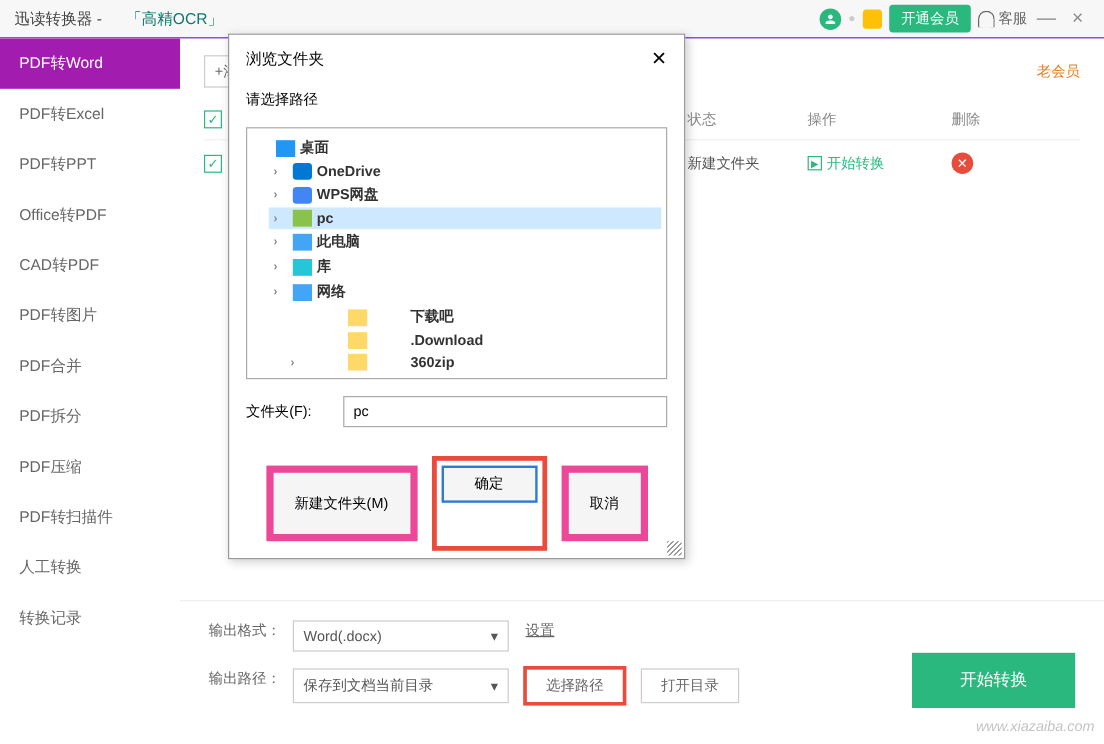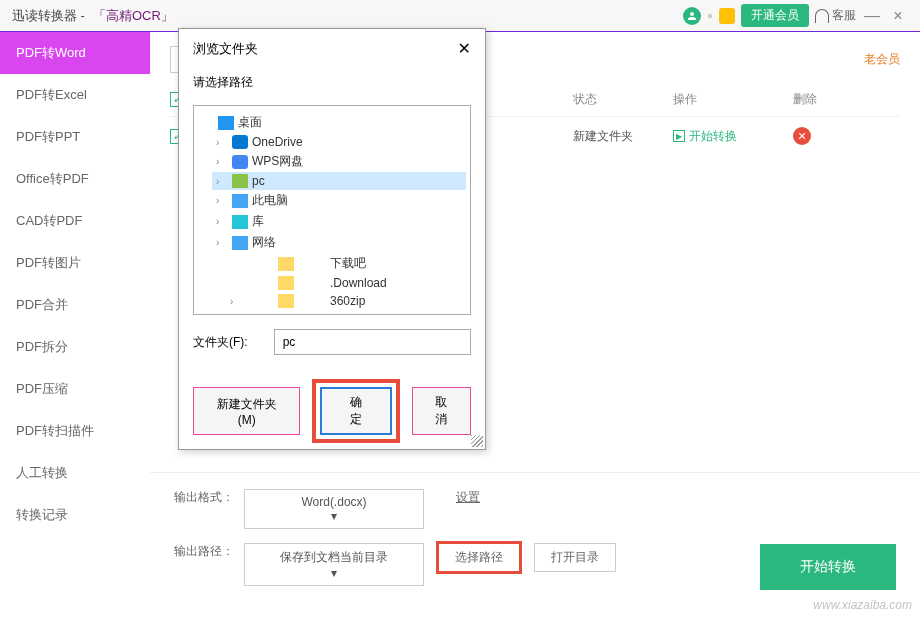--- a/index.html
+++ b/index.html
@@ -1,87 +1,87 @@
 <!DOCTYPE html>
 <html><head>
   <meta charset="utf-8">
   <style>
     * { box-sizing: border-box; margin: 0; padding: 0; font-family: "Microsoft YaHei", sans-serif; }
     body { width: 920px; height: 620px; background: #fff; position: relative; overflow: hidden; }
     
     .titlebar { height: 32px; background: #f7f7f7; display: flex; align-items: center; padding: 0 12px; justify-content: space-between; border-bottom: 1px solid #6d28d9; }
     .titlebar-left { display: flex; align-items: center; font-size: 13px; color: #444; }
-    .titlebar-left .ocr { color: #701a75; margin-left: 8px; }
+    .titlebar-left .ocr { color: #0f766e; margin-left: 20px; }
     .titlebar-right { display: flex; align-items: center; gap: 6px; }
     .avatar-circle { width: 18px; height: 18px; border-radius: 50%; background: #2ab87f; display: inline-flex; align-items: center; justify-content: center; }
     .avatar-circle svg { width: 12px; height: 12px; fill: #fff; }
     .dot-sep { color: #ccc; font-size: 10px; }
     .vip-badge { width: 16px; height: 16px; background: #ffc107; border-radius: 3px; }
     .btn-vip { background: #2ab87f; color: #fff; font-size: 12px; padding: 3px 10px; border-radius: 3px; border: none; }
     .btn-service { font-size: 12px; color: #666; display: flex; align-items: center; gap: 3px; }
     .headphone { width: 14px; height: 14px; border: 1.5px solid #666; border-radius: 50% 50% 0 0; border-bottom: none; position: relative; }
     .win-btn { width: 20px; text-align: center; color: #888; font-size: 16px; cursor: pointer; }
     
     .main { display: flex; height: 530px; }
     .sidebar { width: 150px; background: #fff; }
     .sidebar-item { padding: 12px 16px; font-size: 13px; color: #666; cursor: pointer; }
-    .sidebar-item.active { background: #d946ef; color: #fff; }
+    .sidebar-item.active { background: #a21caf; color: #fff; }
     
     .content { flex: 1; padding: 14px 20px; position: relative; }
     .toolbar-row { display: flex; align-items: center; justify-content: space-between; margin-bottom: 10px; }
     .add-btn { border: 1px solid #ccc; padding: 4px 8px; font-size: 12px; color: #666; }
     .old-member { color: #e67e22; font-size: 12px; }
     
     .table-header { display: flex; align-items: center; padding: 8px 0; font-size: 12px; color: #888; border-bottom: 1px solid #f0f0f0; }
     .checkbox { width: 15px; height: 15px; border: 1px solid #2ab87f; display: inline-flex; align-items: center; justify-content: center; color: #2ab87f; font-size: 11px; margin-right: 8px; }
     .col-status { margin-left: 380px; width: 100px; }
     .col-action { width: 120px; }
     .col-delete { width: 60px; }
     
     .table-row { display: flex; align-items: center; padding: 10px 0; font-size: 12px; color: #555; }
     .start-link { color: #2ab87f; display: flex; align-items: center; gap: 4px; }
     .play-icon { width: 12px; height: 12px; border: 1px solid #2ab87f; display: inline-flex; align-items: center; justify-content: center; font-size: 8px; }
     .del-icon { width: 18px; height: 18px; background: #e74c3c; border-radius: 50%; color: #fff; display: inline-flex; align-items: center; justify-content: center; font-size: 11px; }
     
     .bottom-bar { position: absolute; bottom: 0; left: 150px; right: 0; padding: 16px 24px 20px; border-top: 1px solid #eee; }
     .bottom-row { display: flex; align-items: flex-start; font-size: 12px; color: #666; margin-bottom: 14px; }
     .bottom-label { width: 70px; }
-    .select-box { border: 1px solid #ccc; padding: 5px 8px; width: 180px; display: flex; justify-content: space-between; align-items: center; color: #555; flex-direction: column; }
-    .link-btn { margin-left: 32px; text-decoration: underline; color: #666; cursor: pointer; }
+    .select-box { border: 1px solid #ccc; padding: 5px 8px; width: 180px; display: flex; justify-content: space-between; align-items: center; color: #555; }
+    .link-btn { margin-left: 14px; text-decoration: underline; color: #666; cursor: pointer; }
     .path-btn { border: 1px solid #ccc; padding: 5px 16px; margin-left: 14px; color: #666; cursor: pointer; }
     .path-btn.highlight { outline: 3px solid #e74c3c; outline-offset: -1px; }
     .convert-btn { position: absolute; right: 24px; bottom: 30px; background: #2ab87f; color: #fff; border: none; padding: 14px 40px; font-size: 14px; cursor: pointer; }
     
-    .dialog { position: absolute; left: 178px; top: 28px; width: 308px; background: #fff; border: 1px solid #999; box-shadow: 2px 2px 8px rgba(0,0,0,0.2); z-index: 10; }
+    .dialog { position: absolute; left: 190px; top: 28px; width: 381px; background: #fff; border: 1px solid #999; box-shadow: 2px 2px 8px rgba(0,0,0,0.2); z-index: 10; }
     .dialog-title { padding: 10px 14px; display: flex; justify-content: space-between; align-items: center; font-size: 13px; }
     .dialog-close { font-size: 16px; cursor: pointer; }
     .dialog-body { padding: 0 14px 14px; }
     .dialog-prompt { font-size: 12px; margin: 6px 0 14px; }
     .tree-box { border: 1px solid #aaa; height: 210px; overflow-y: scroll; padding: 6px 4px; }
-    .tree-item { display: flex; align-items: center; padding: 2px 4px; font-size: 12px; color: #333; gap: 4px; }
+    .tree-item { display: flex; align-items: center; padding: 2px 4px; font-size: 12px; color: #333; gap: 4px; font-weight: bold; }
     .tree-item.selected { background: #cde8ff; }
     .tree-arrow { width: 12px; color: #888; font-size: 10px; }
     .tree-icon { width: 16px; height: 14px; }
     .ind-1 { margin-left: 14px; }
     .ind-2 { margin-left: 28px; gap: 36px; }
     .folder-yellow { background: #ffd968; }
     .icon-desktop { background: #2196f3; }
     .icon-onedrive { background: #0078d4; border-radius: 3px; }
     .icon-wps { background: #4285f4; border-radius: 3px; }
     .icon-pc { background: #8bc34a; }
     .icon-thispc { background: #42a5f5; }
     .icon-lib { background: #26c6da; }
     .icon-network { background: #42a5f5; }
     
     .folder-row { display: flex; align-items: center; margin-top: 14px; gap: 26px; }
     .folder-row label { font-size: 12px; }
     .folder-input { border: 1px solid #aaa; padding: 5px 8px; flex: 1; font-size: 12px; }
     
     .dialog-buttons { display: flex; justify-content: center; gap: 20px; padding: 18px 14px 14px; }
-    .dlg-btn { border: 1px solid #ec4899; background: #f5f5f5; padding: 6px 18px; font-size: 12px; cursor: pointer; }
+    .dlg-btn { border: 6px solid #ec4899; background: #f5f5f5; padding: 17px 18px; font-size: 12px; cursor: pointer; }
     .dlg-btn.ok { border: 2px solid #2a7cd8; padding: 5px 26px; }
     .ok-highlight { outline: 4px solid #e74c3c; outline-offset: 4px; }
     
     .resize-grip { position: absolute; right: 2px; bottom: 2px; width: 12px; height: 12px; background: repeating-linear-gradient(135deg, #999 0 1px, transparent 1px 3px); }
     
     .watermark { position: absolute; right: 8px; bottom: 8px; opacity: 0.5; font-size: 12px; color: #888; font-style: italic; }
   </style>
 </head>
 <body>
 

